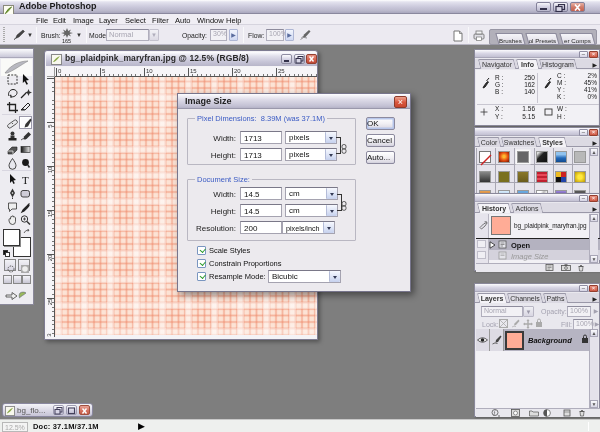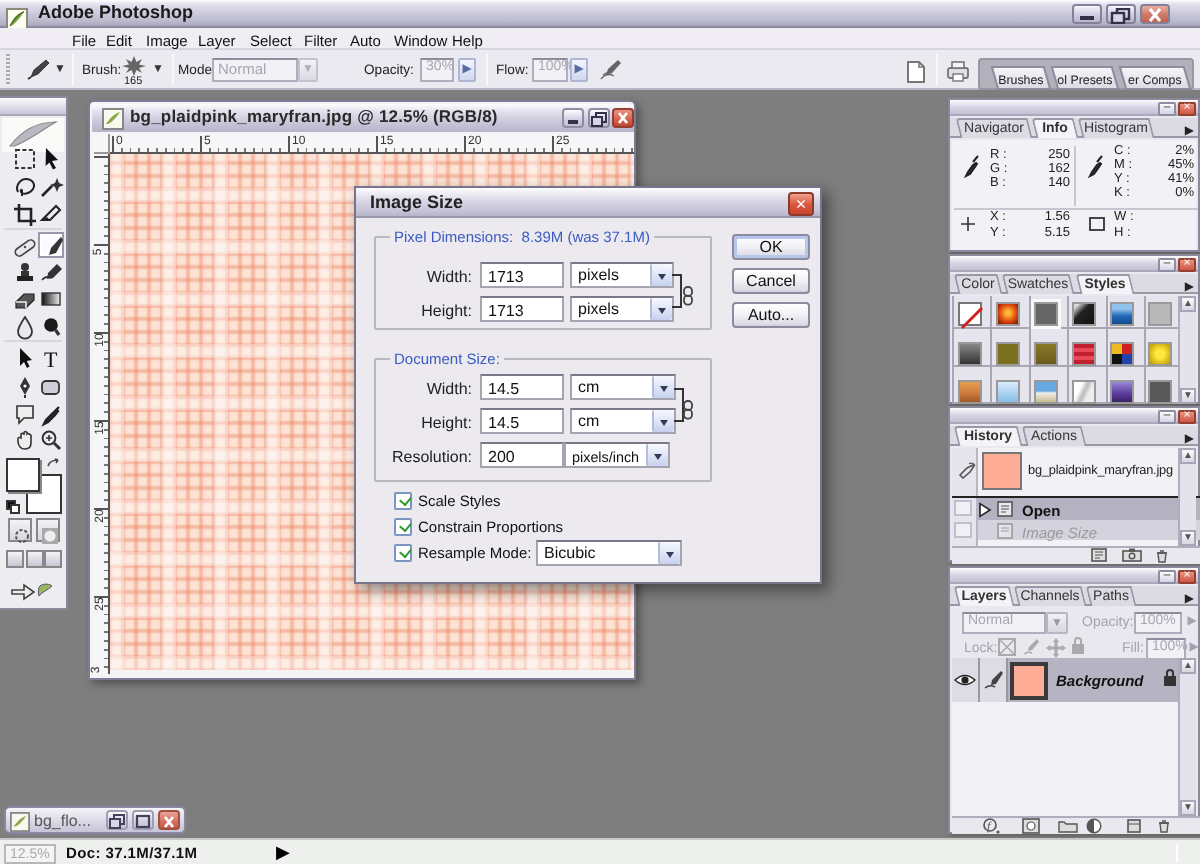--- a/index.html
+++ b/index.html
@@ -71,22 +71,22 @@
 #dialog .dlgclose { position:absolute; right:3px; top:2px; width:13px; height:12px; border:1px solid #8d3a2a; border-radius:2px;
   background:linear-gradient(#eda28f,#d9553c 55%,#c84730); color:#fff; font-size:9px; line-height:11px; text-align:center; }
 .group { position:absolute; border:1px solid #b9b7c2; border-radius:1px; }
 .glabel { position:absolute; font-size:7.5px; color:#3b5bc4; background:#eceaee; padding:0 2px; }
 .flabel { position:absolute; font-size:8px; color:#222; text-align:right; }
 .input { position:absolute; background:#fff; border:1px solid #a5a3b0; border-top-color:#7a7888; font-size:8px; color:#111; padding:1.5px 0 0 3px; }
 .combo { position:absolute; background:#fff; border:1px solid #a5a3b0; border-top-color:#7a7888; font-size:8px; color:#111; padding:1px 0 0 3px; }
 .combo .ca { position:absolute; right:0px; top:0px; bottom:0px; width:11px;
   background:linear-gradient(#f6f8fe,#dde4f6 55%,#c6d1ee); border-left:1px solid #b4bcd8; border-radius:1px; }
 .combo .ca:after { content:""; position:absolute; left:2.5px; top:4.5px; border:2.8px solid transparent; border-top:3.6px solid #333a55; }
-.btn { position:absolute; width:39px; height:13px; background:linear-gradient(#ffffff,#f1f0f4 50%,#dddbe4 90%,#d0cedb);
-  border:1px solid #8c8a9e; border-radius:2px; font-size:8px; color:#111; text-align:center; line-height:12px; }
+.btn { position:absolute; width:29px; height:13px; background:linear-gradient(#ffffff,#f1f0f4 50%,#dddbe4 90%,#d0cedb);
+  border:1px solid #8c8a9e; border-radius:2px; font-size:8px; color:#111; text-align:left; line-height:12px; }
 .btn.def { box-shadow:0 0 0 1.5px #b7c6ea inset; }
 .cbox { position:absolute; width:9px; height:9px; background:#fff; border:1px solid #7a96c0; border-radius:1px; }
 .cbox:after { content:""; position:absolute; left:1.5px; top:1px; width:4px; height:2.5px; border-left:1.6px solid #2a9a2a; border-bottom:1.6px solid #2a9a2a; transform:rotate(-50deg); }
 .clabel { position:absolute; font-size:7.5px; color:#111; }
 .linkbr { position:absolute; border:1px solid #333; border-left:none; width:5px; }
 
 
 .panel { position:absolute; left:474px; width:126px; background:#e9e8ee; border:1px solid #8a889a; box-shadow:1px 1px 2px rgba(0,0,0,.25); }
 .ptitle { position:absolute; left:0; top:0; right:0; height:8px;
   background:linear-gradient(#fbfbfd,#d8d6e5 50%,#c2c0d2); border-bottom:1px solid #aaa8ba; }
@@ -522,21 +522,21 @@
   <div class="sw" style="left:42px; top:61.5px; background:linear-gradient(#68a8e0 45%,#f0f0e8 55%,#c8b890);"></div>
   <div class="sw" style="left:61px; top:61.5px; background:linear-gradient(115deg,#fff 30%,#bbb 50%,#eee 70%);"></div>
   <div class="sw" style="left:80px; top:61.5px; background:linear-gradient(#9a86d8,#5a3a9a 60%,#3a2468);"></div>
   <div class="sw" style="left:99px; top:61.5px; background:#585858;"></div>
   <div class="vscroll" style="right:1px; top:20px; height:54px;">
     <div class="varr" style="top:0;">▲</div>
     <div class="varr" style="bottom:0;">▼</div>
   </div>
 </div>
 
-<div class="panel" style="top:203px; height:78px;">
+<div class="panel" style="top:193px; height:78px;">
   <div class="ptitle"></div>
   <div class="pbtn" style="right:11px;">–</div>
     <div class="pbtn close" style="right:1px;">×</div>
   <div class="tabrow" style="top:9px; background:#dcdae3;">
     <div class="tab active" style="left:3px; width:32px;">
         <i>History</i>
       </div>
     <div class="tab" style="left:37px; width:30px;">
         <i>Actions</i>
       </div>

